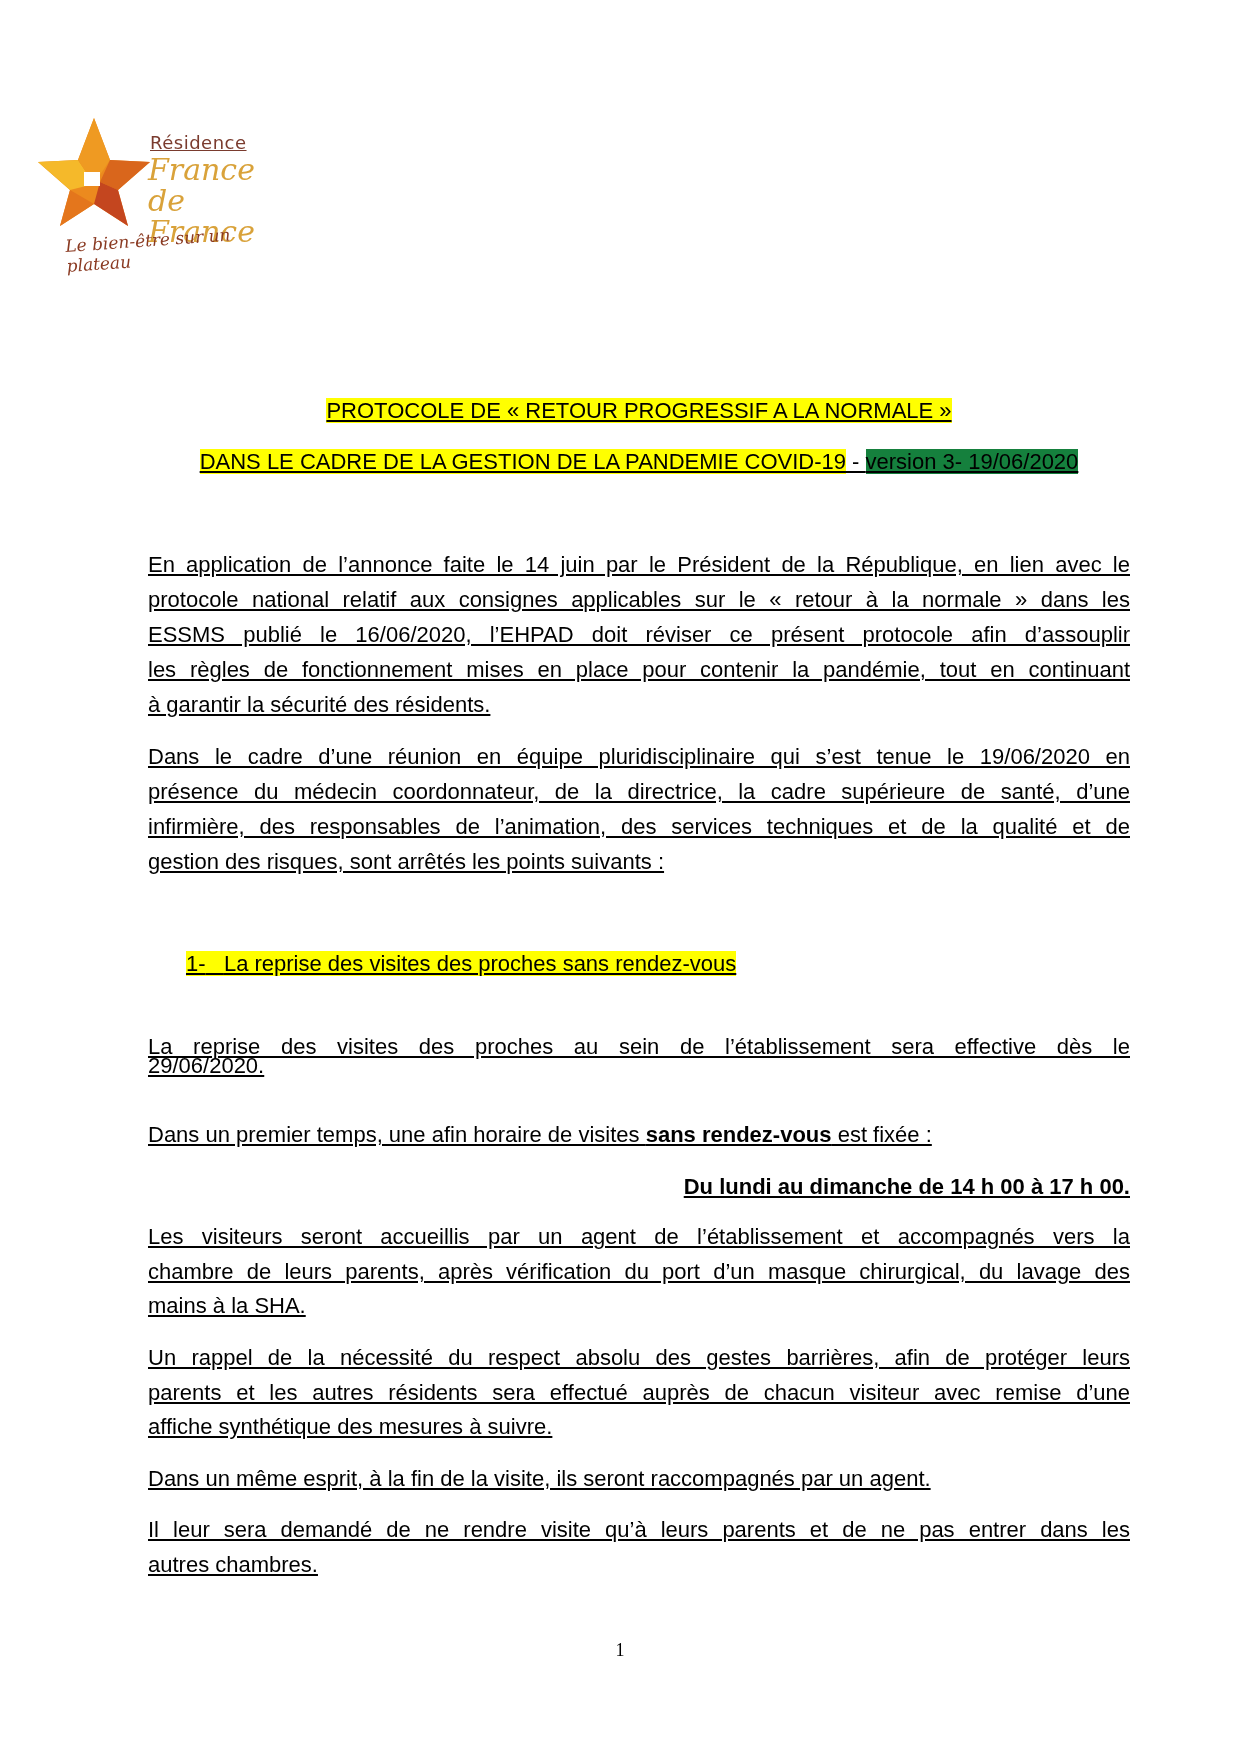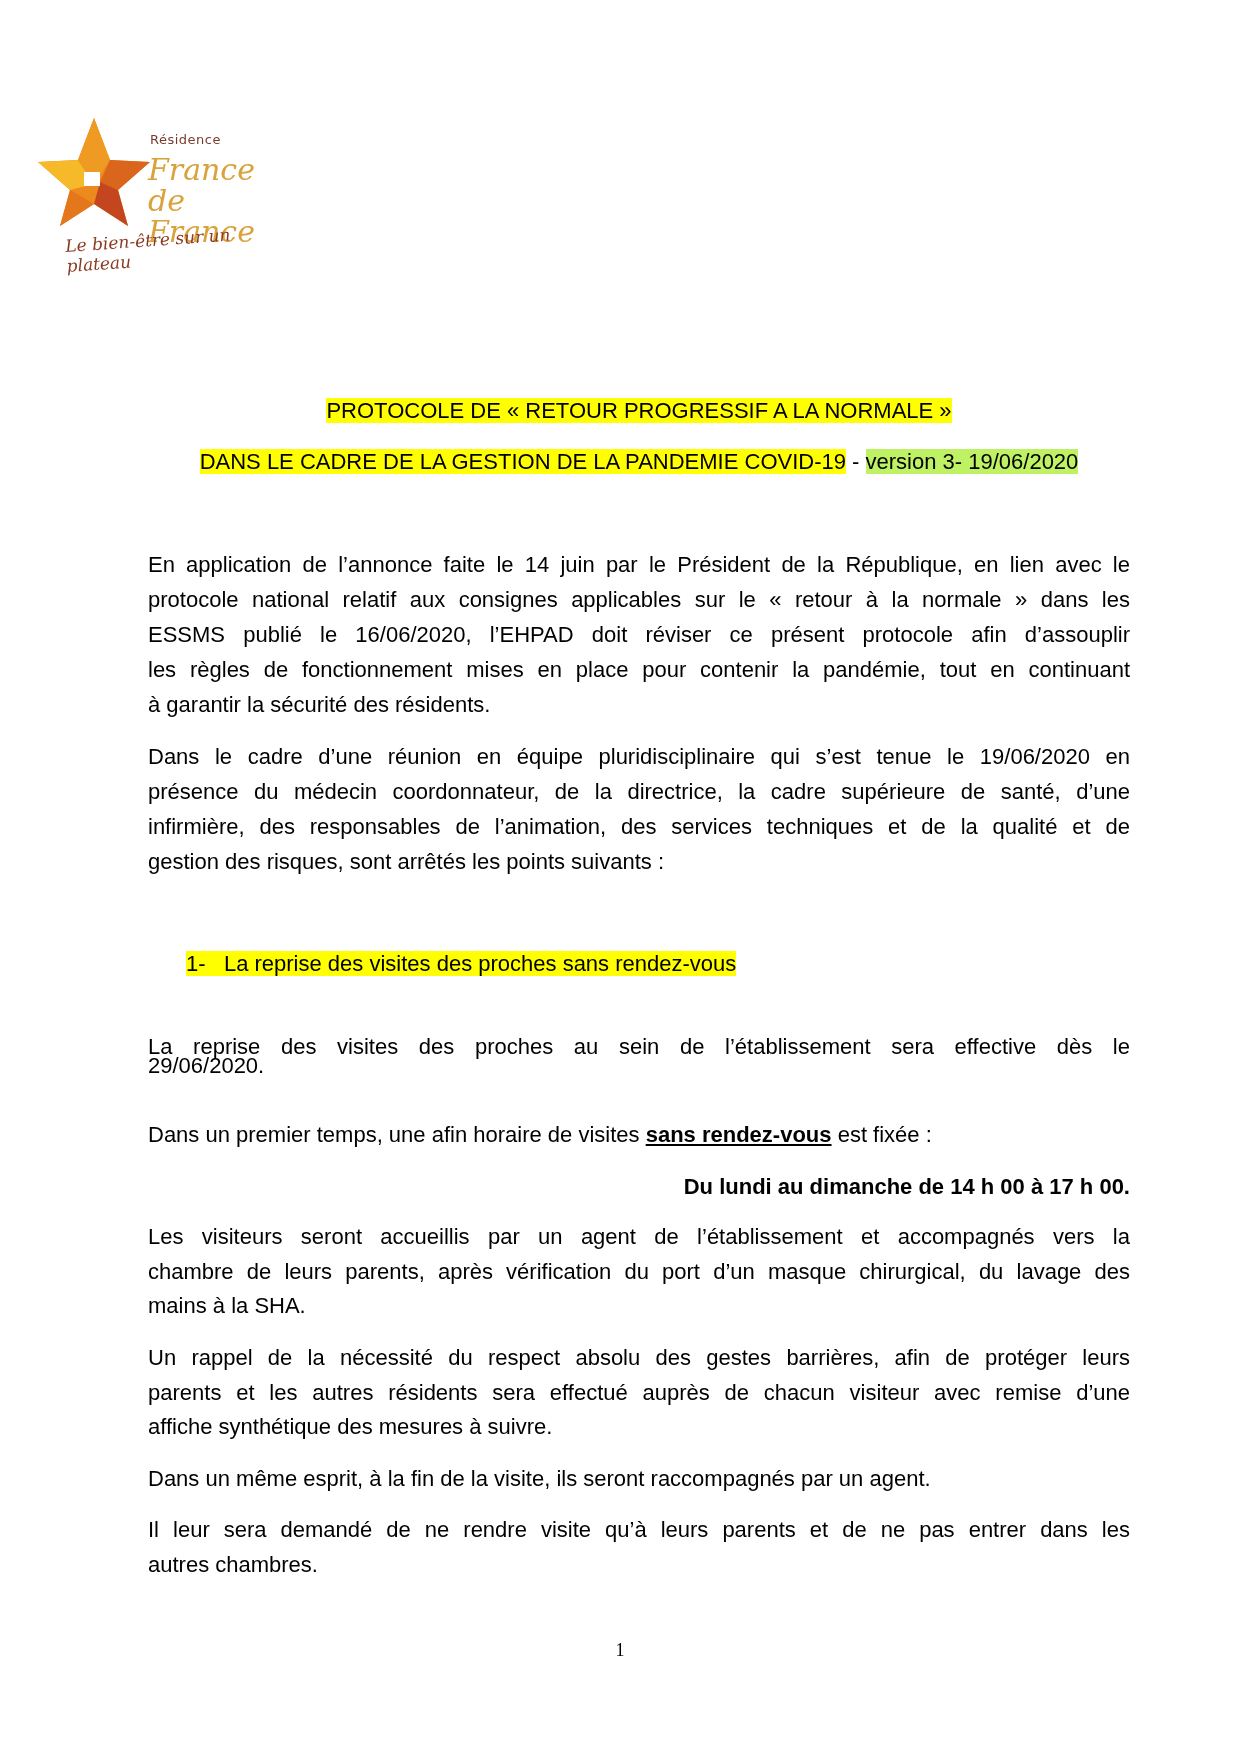--- a/index.html
+++ b/index.html
@@ -1,30 +1,30 @@
 <!DOCTYPE html>
 <html><head>
 <meta charset="utf-8">
 <style>
   html, body { margin:0; padding:0; background:#ffffff; }
   body { width:1240px; height:1754px; position:relative; overflow:hidden;
          font-family:"Liberation Sans", "DejaVu Sans", sans-serif; color:#000; }
   .logo { position:absolute; left:30px; top:112px; width:240px; height:150px; }
   .logo svg { position:absolute; left:4px; top:4px; }
-  .logo-res { position:absolute; left:120px; top:20px; font-size:13px; color:#7a3b2e; letter-spacing:0.5px;
-              font-family:"DejaVu Sans", sans-serif; }
+  .logo-res { position:absolute; left:120px; top:20px; font-size:18px; color:#7a3b2e; letter-spacing:0.5px;
+              font-family:"DejaVu Sans", sans-serif;text-decoration:underline; }
   .logo-name { position:absolute; left:118px; top:42px; font-size:30px; line-height:31px; color:#d9a23a;
                font-family:"DejaVu Serif", serif; font-style:italic; }
   .logo-tag { position:absolute; left:36px; top:124px; font-size:17px; color:#8a3a22;
               font-family:"DejaVu Serif", serif; font-style:italic; transform:rotate(-4deg); transform-origin:left center; }
-  .line { position:absolute; left:148px; width:982px; font-size:22px; line-height:35px; white-space:nowrap; }
+  .line { position:absolute; left:148px; width:982px; font-size:22px; line-height:35px; white-space:nowrap;text-decoration:underline; }
   .just { text-align:justify; text-align-last:justify; }
   .center { text-align:center; }
   .hl-yellow { background:#ffff00; }
-  .hl-green { background:#bef264; }
+  .hl-green { background:#15803d; }
   .bold { font-weight:bold; }
   .u { text-decoration:underline; font-weight:bold;margin-top:29px; }
   .title { font-size:22px; }
   .pagenum { position:absolute; left:0; width:1240px; text-align:center; top:1640px; font-size:18px;
              font-family:"Liberation Serif", serif; }
 </style>
 </head>
 <body>
 
 <div class="logo">

